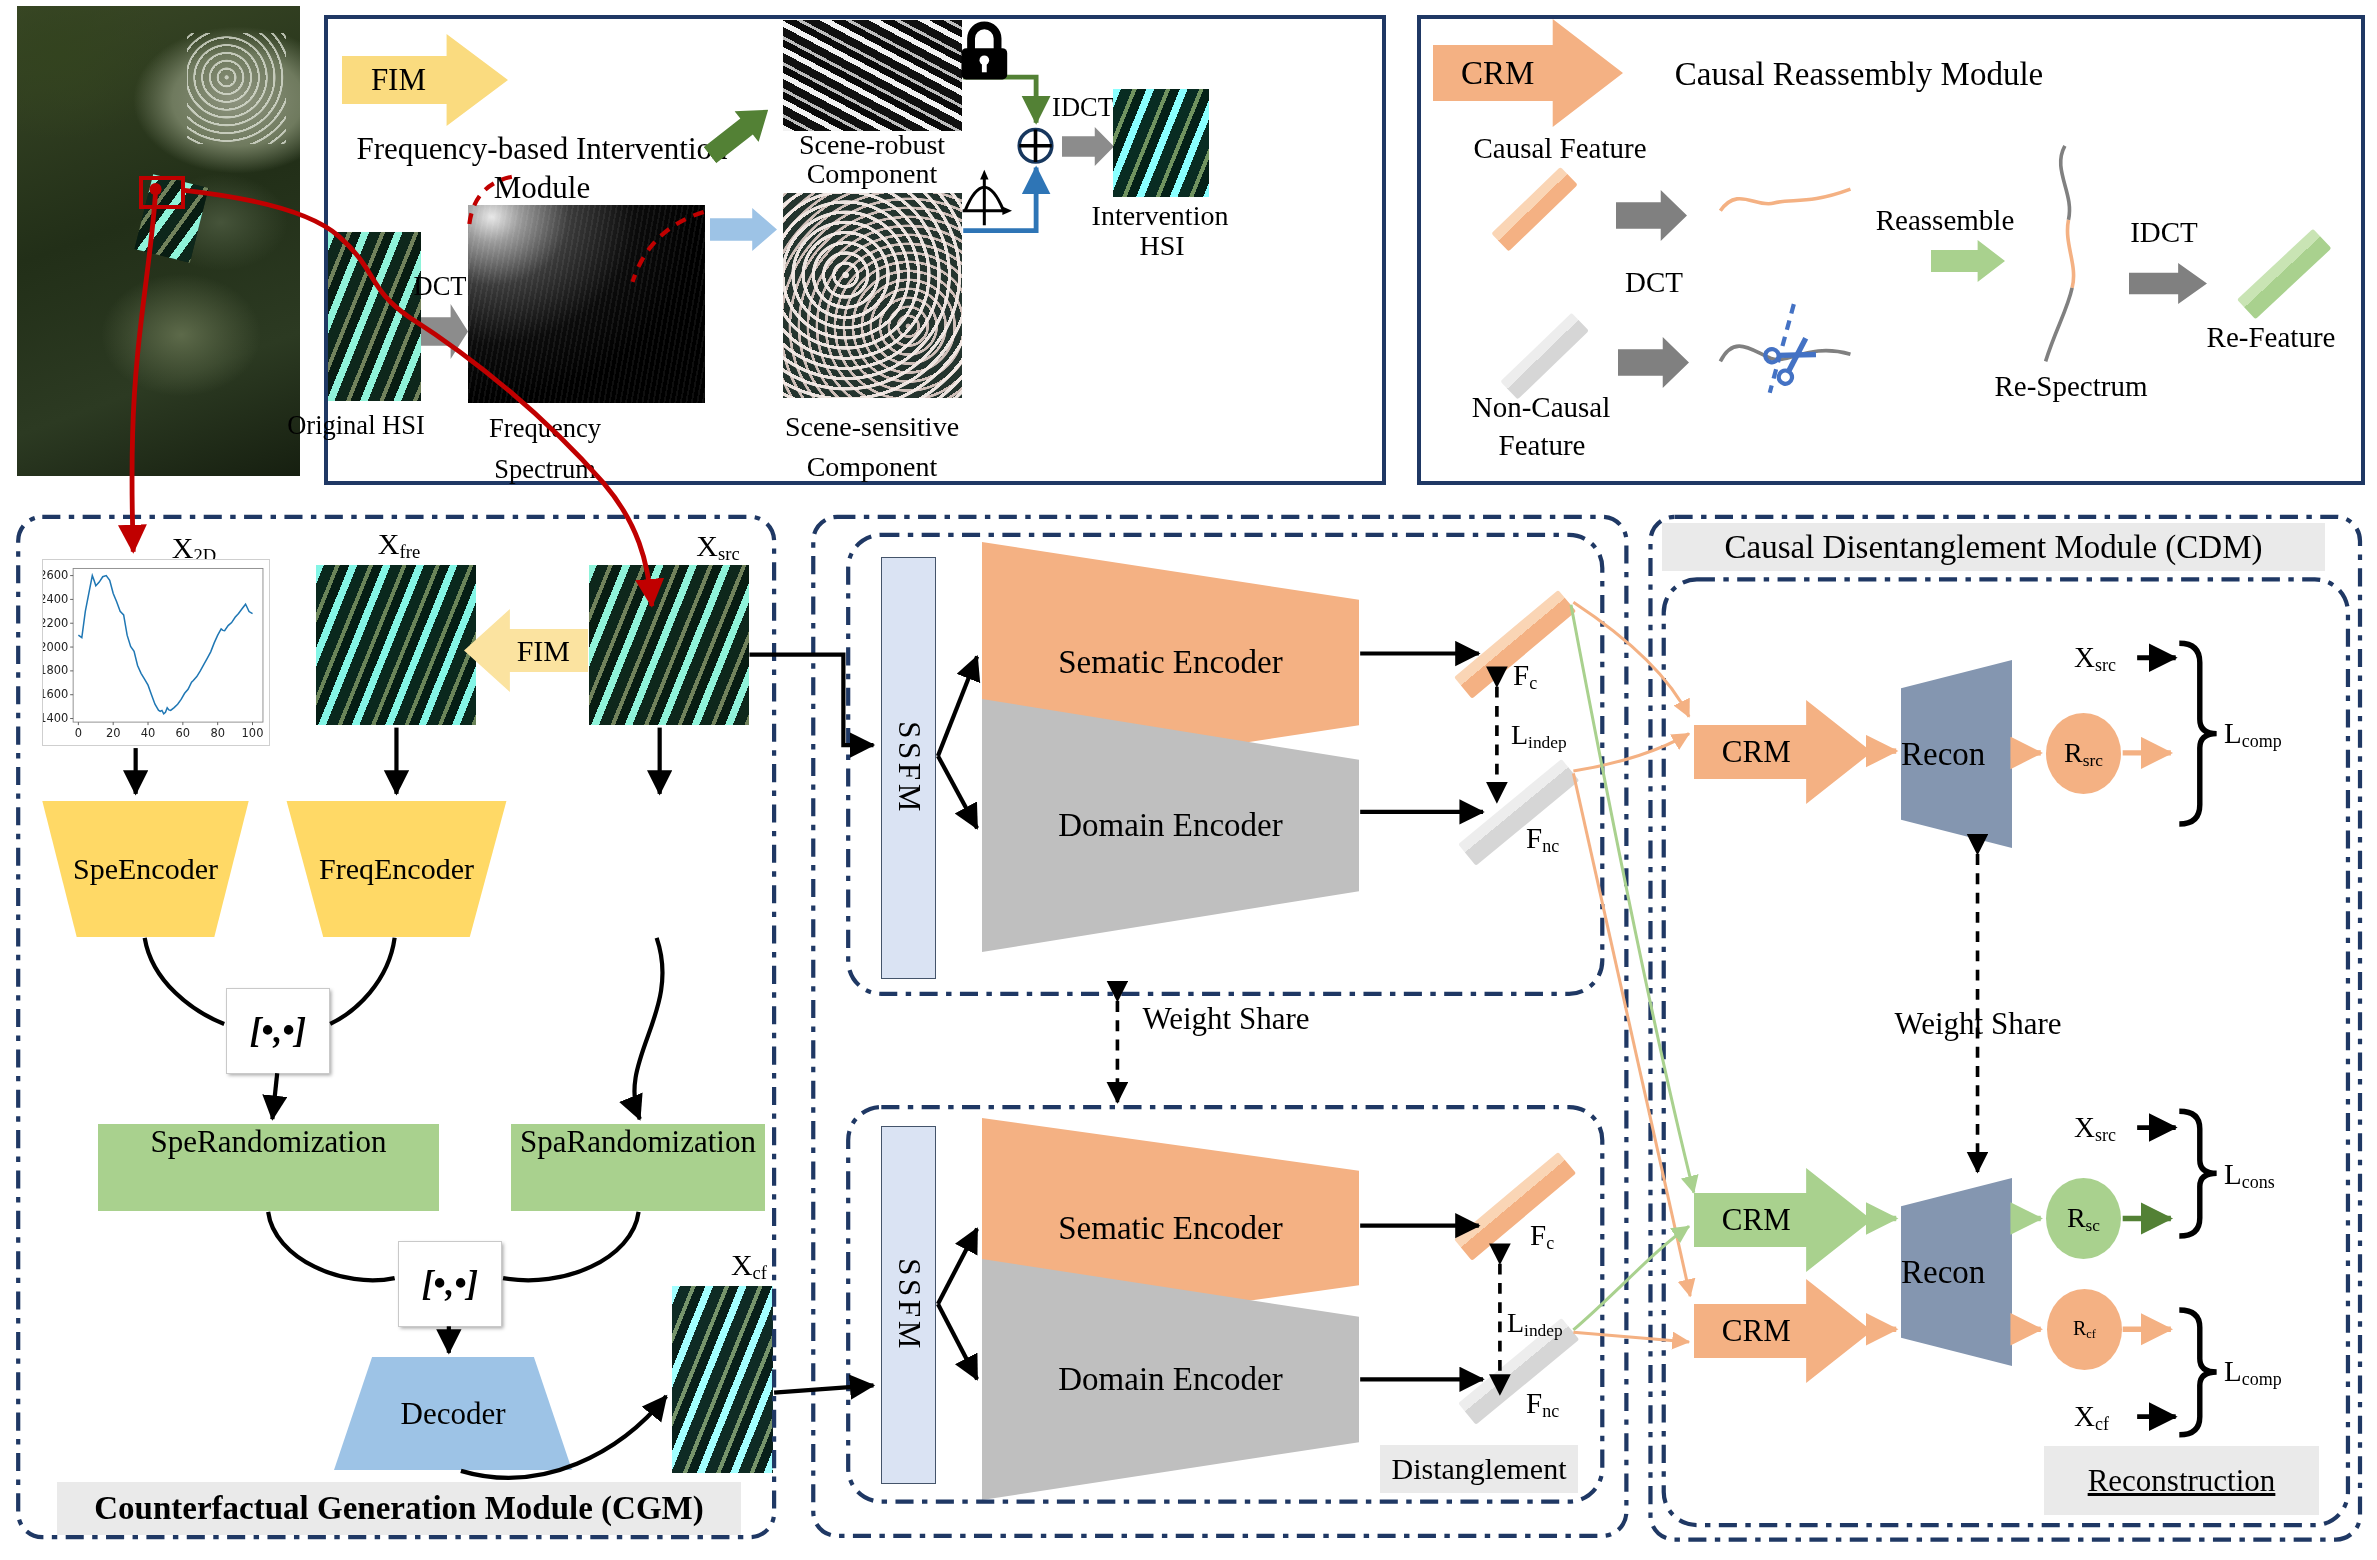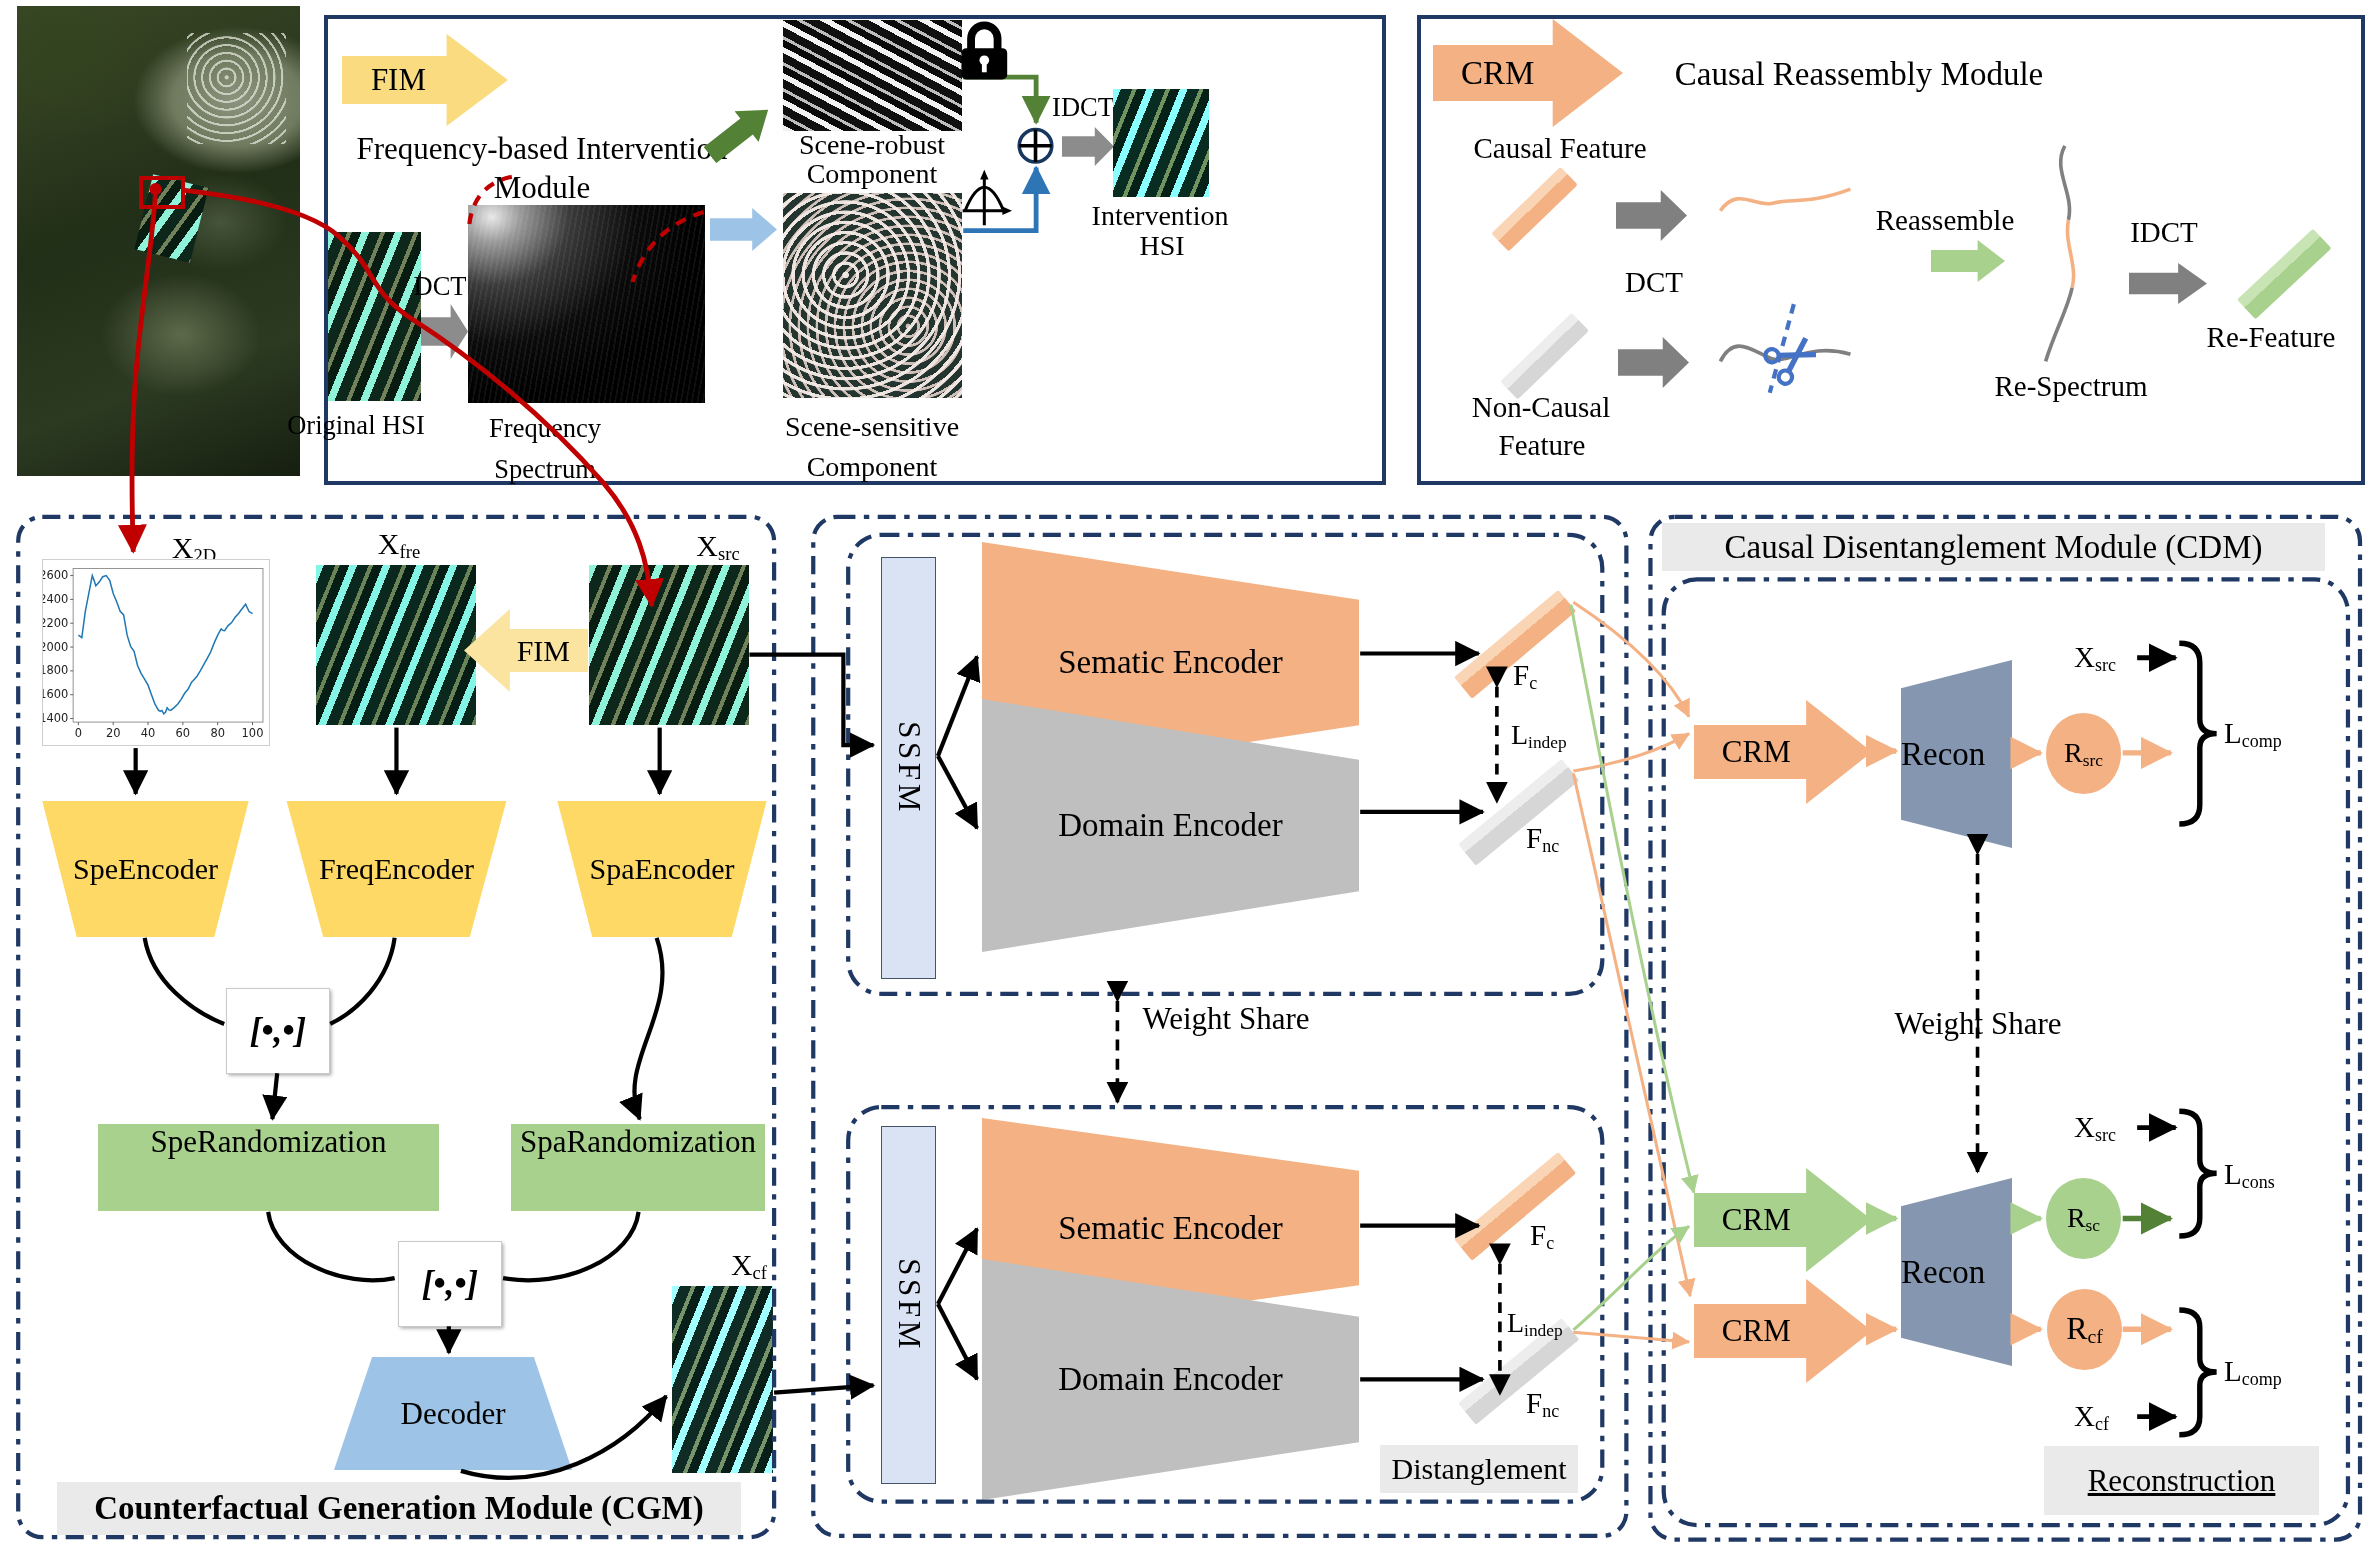--- a/index.html
+++ b/index.html
@@ -194,23 +194,20 @@
   <div class="baL" style="left:464px;top:609px;width:124px;height:83px;background:#FBE3A0;">
     <span style="font-size:30px;margin-left:28%;">FIM</span>
   </div>
 
   <div class="trapV" style="left:38px;top:801px;width:215px;height:136px;">
     <span style="font-size:30px;">SpeEncoder</span>
   </div>
   <div class="trapV" style="left:282px;top:801px;width:229px;height:136px;">
     <span style="font-size:30px;">FreqEncoder</span>
   </div>
-  <div class="trapV" style="left:553px;top:801px;width:218px;height:136px;">
-    <span style="font-size:30px;">SpaEncoder</span>
-  </div>
 
   <div class="concat" style="left:226px;top:988px;width:102px;height:84px;font-size:35px;">
     <span>[•,•]</span>
   </div>
 
   <div class="greenbox" style="left:98px;top:1124px;width:341px;height:87px;">
     <span style="font-size:31px;">SpeRandomization</span>
   </div>
   <div class="greenbox" style="left:511px;top:1124px;width:254px;height:87px;">
     <span style="font-size:31px;">SpaRandomization</span>
@@ -301,21 +298,21 @@
   <div class="baR" style="left:1694px;top:1279px;width:178px;height:104px;background:#F4B183;">
     <span style="font-size:31px;margin-right:30%;">CRM</span>
   </div>
   <div class="recon" style="left:1901px;top:1178px;width:111px;height:188px;">
     <span style="font-size:33px;">Recon</span>
   </div>
   <div class="ellipse" style="left:2046px;top:1178px;width:75px;height:81px;background:#A9D18E;">
     <span style="font-size:28px;"><span>R</span><span class="sub">sc</span></span>
   </div>
   <div class="ellipse" style="left:2047px;top:1289px;width:75px;height:81px;background:#F4B183;">
-    <span style="font-size:32px;"><span>R</span><span class="sub">cf</span></span>
+    <span style="font-size:20px;"><span>R</span><span class="sub">cf</span></span>
   </div>
   <div class="tl" style="left:2074px;top:1128px;font-size:29px;">
     <span>X</span><span class="sub">src</span>
   </div>
   <div class="tl" style="left:2224px;top:1175px;font-size:29px;">
     <span>L</span><span class="sub">cons</span>
   </div>
   <div class="tl" style="left:2224px;top:1372px;font-size:29px;">
     <span>L</span><span class="sub">comp</span>
   </div>

